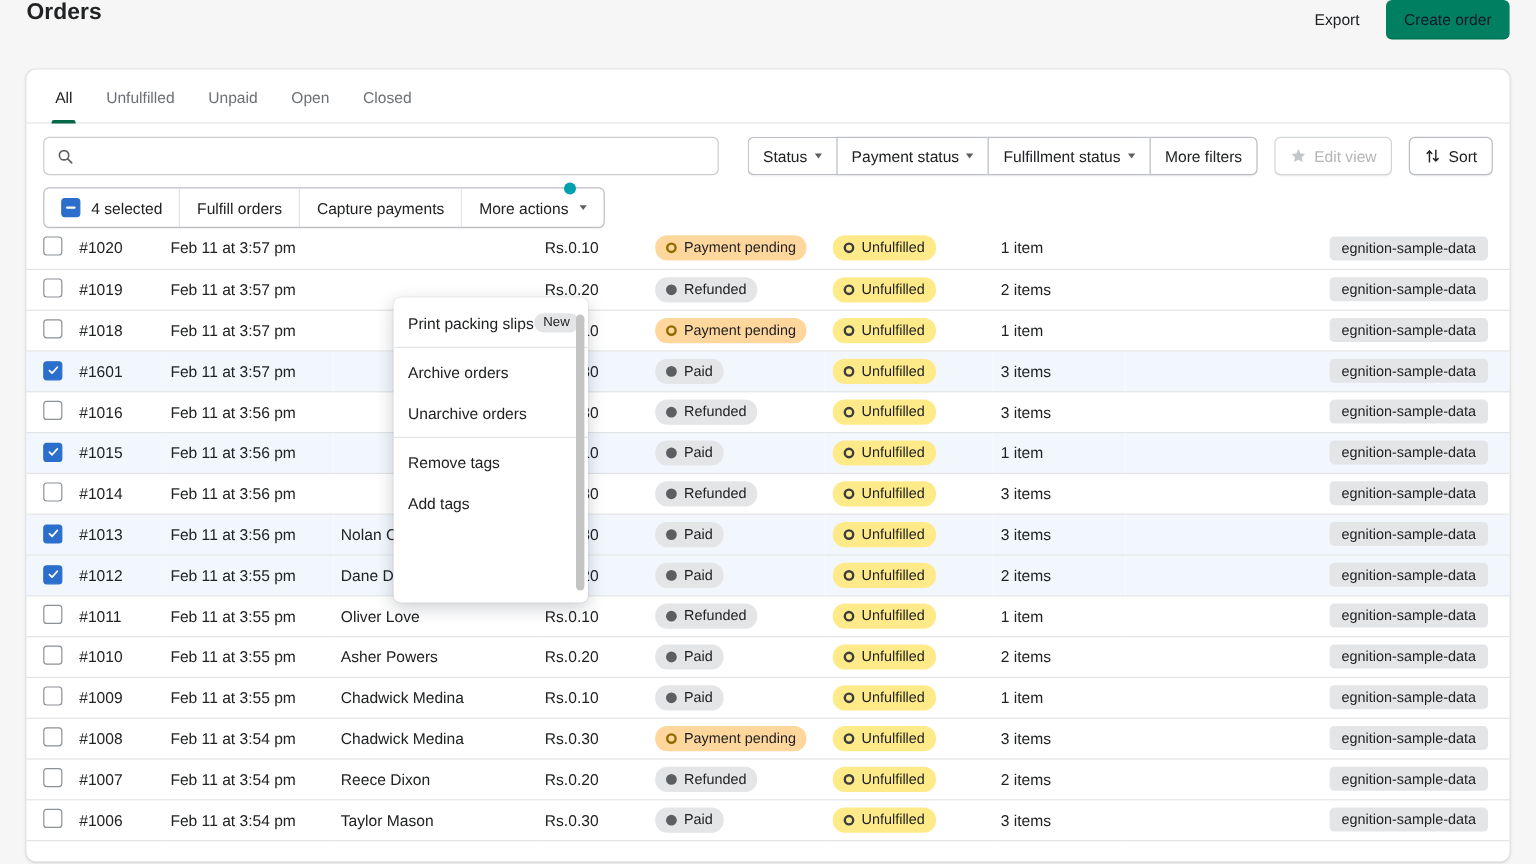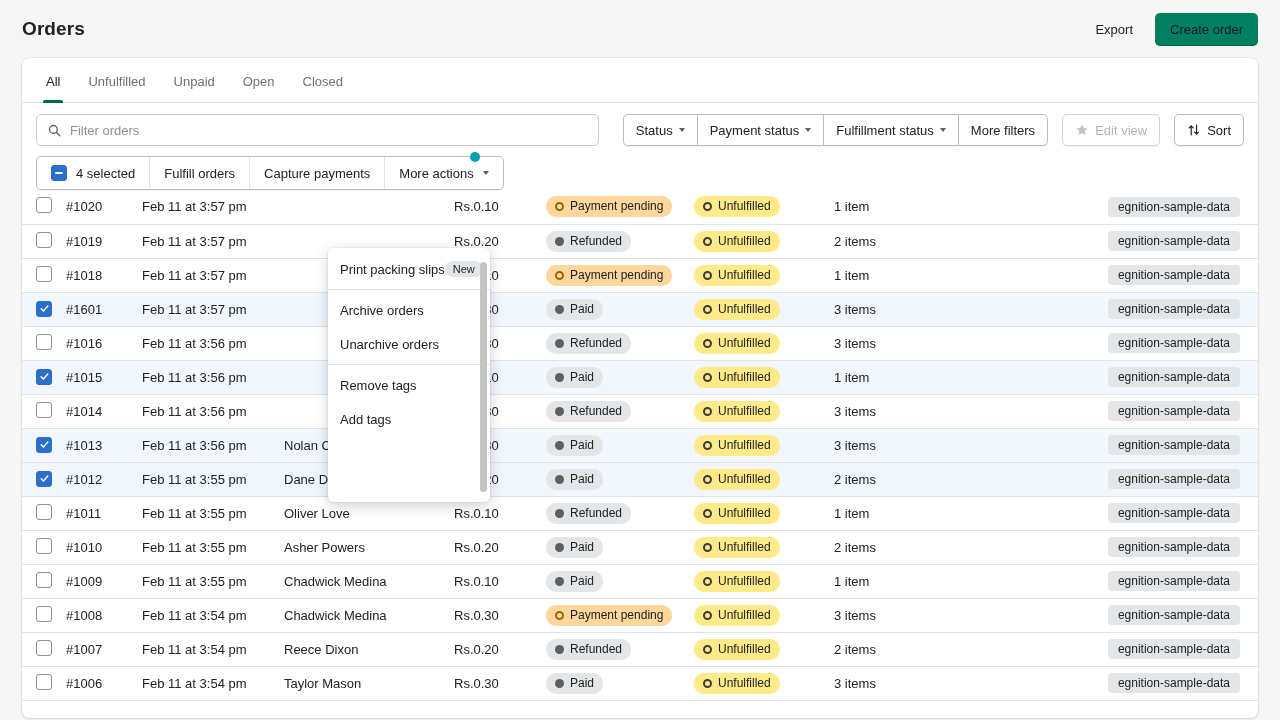--- a/index.html
+++ b/index.html
@@ -8,21 +8,21 @@
     background: #f6f6f7;
     font-family: "Liberation Sans", sans-serif;
     color: #202223;
     overflow: hidden;
   }
 
   
   .page-header {
     height: 58px;
     padding: 0 22px;
-    display: flex; align-items: center;
+    display: flex; align-items: flex-start;
   }
   .page-title { font-size: 19px; font-weight: 600; letter-spacing: .1px; }
   .header-actions { margin-left: auto; display: flex; align-items: center; gap: 14px; }
   .btn-plain {
     background: none; border: none; cursor: pointer;
     font-family: inherit; font-size: 13px; color: #202223;
     padding: 6px 8px;
   }
   .btn-primary {
     background: #008060; color: #0f172a; border: none; border-radius: 5px;
@@ -237,21 +237,20 @@
       <button class="tab">Open</button>
       <button class="tab">Closed</button>
     </div>
 
   <div class="filter-row">
     <div class="search-box">
       <svg class="si" width="15" height="15" viewBox="0 0 20 20">
         <circle cx="8.5" cy="8.5" r="5.2" fill="none" stroke="#5c5f62" stroke-width="1.8"></circle>
         <line x1="12.6" y1="12.6" x2="17" y2="17" stroke="#5c5f62" stroke-width="1.8" stroke-linecap="round"></line>
       </svg>
-      <input type="text" id="search-input" placeholder="Filter orders" style="">
     </div>
 
     <div class="filter-group" id="filter-group">
         <button class="filter-btn">
           <span>Status</span>
           <span class="caret"></span>
         </button>
         <button class="filter-btn">
           <span>Payment status</span>
           <span class="caret"></span>

